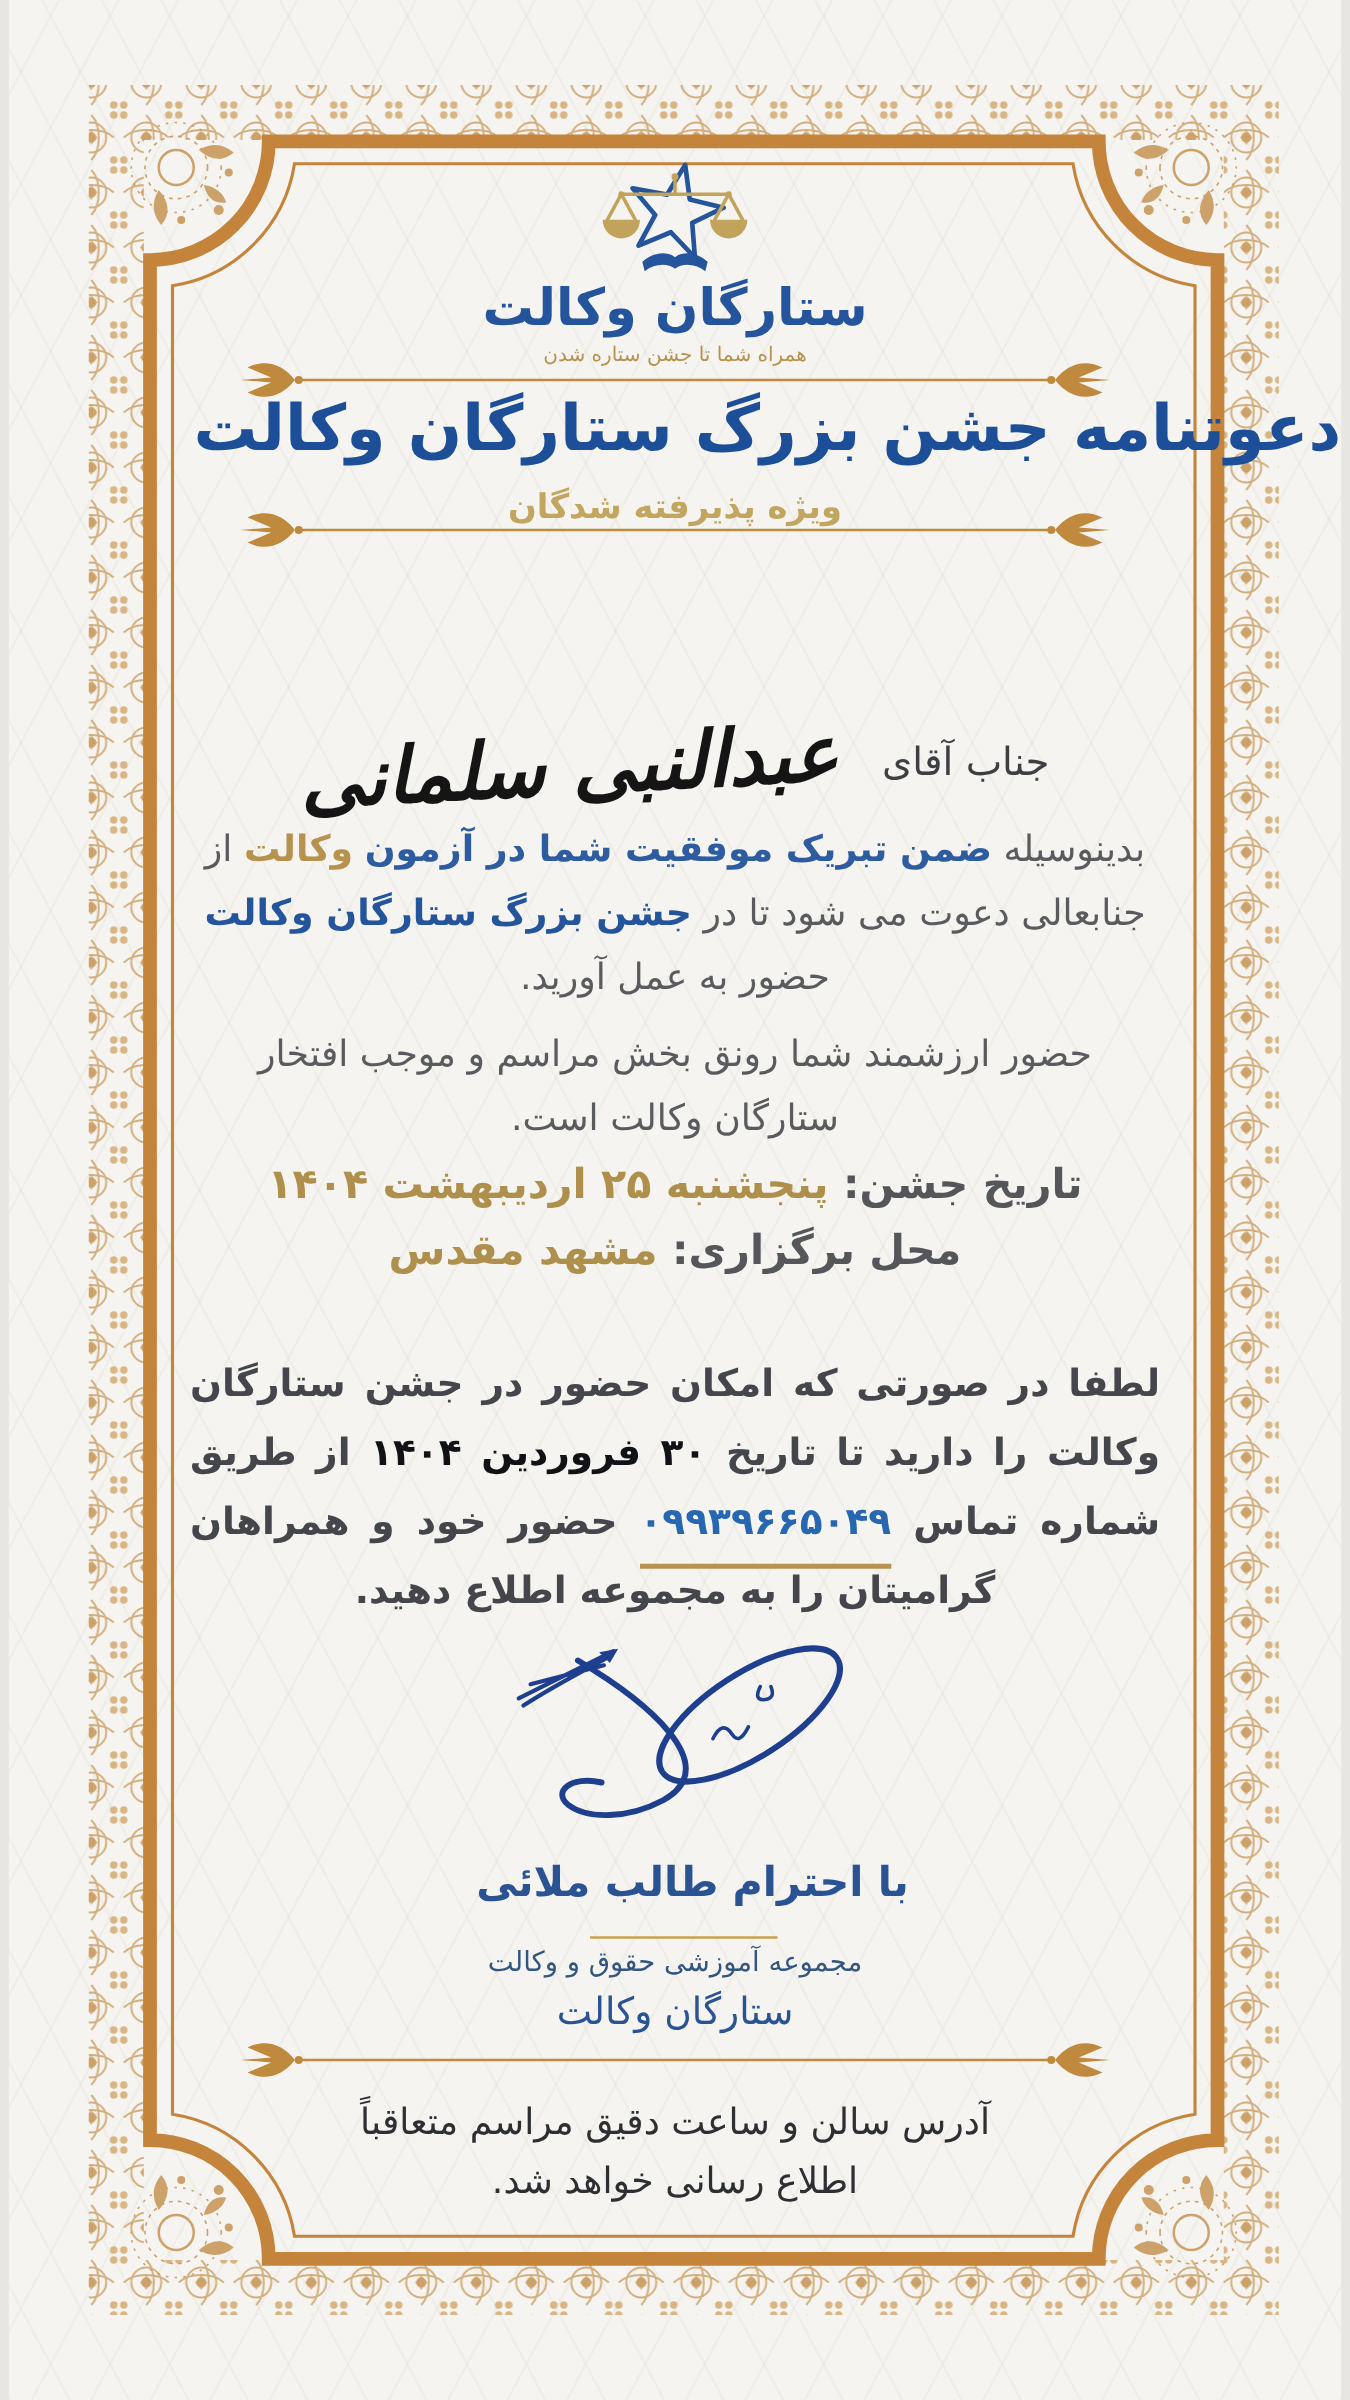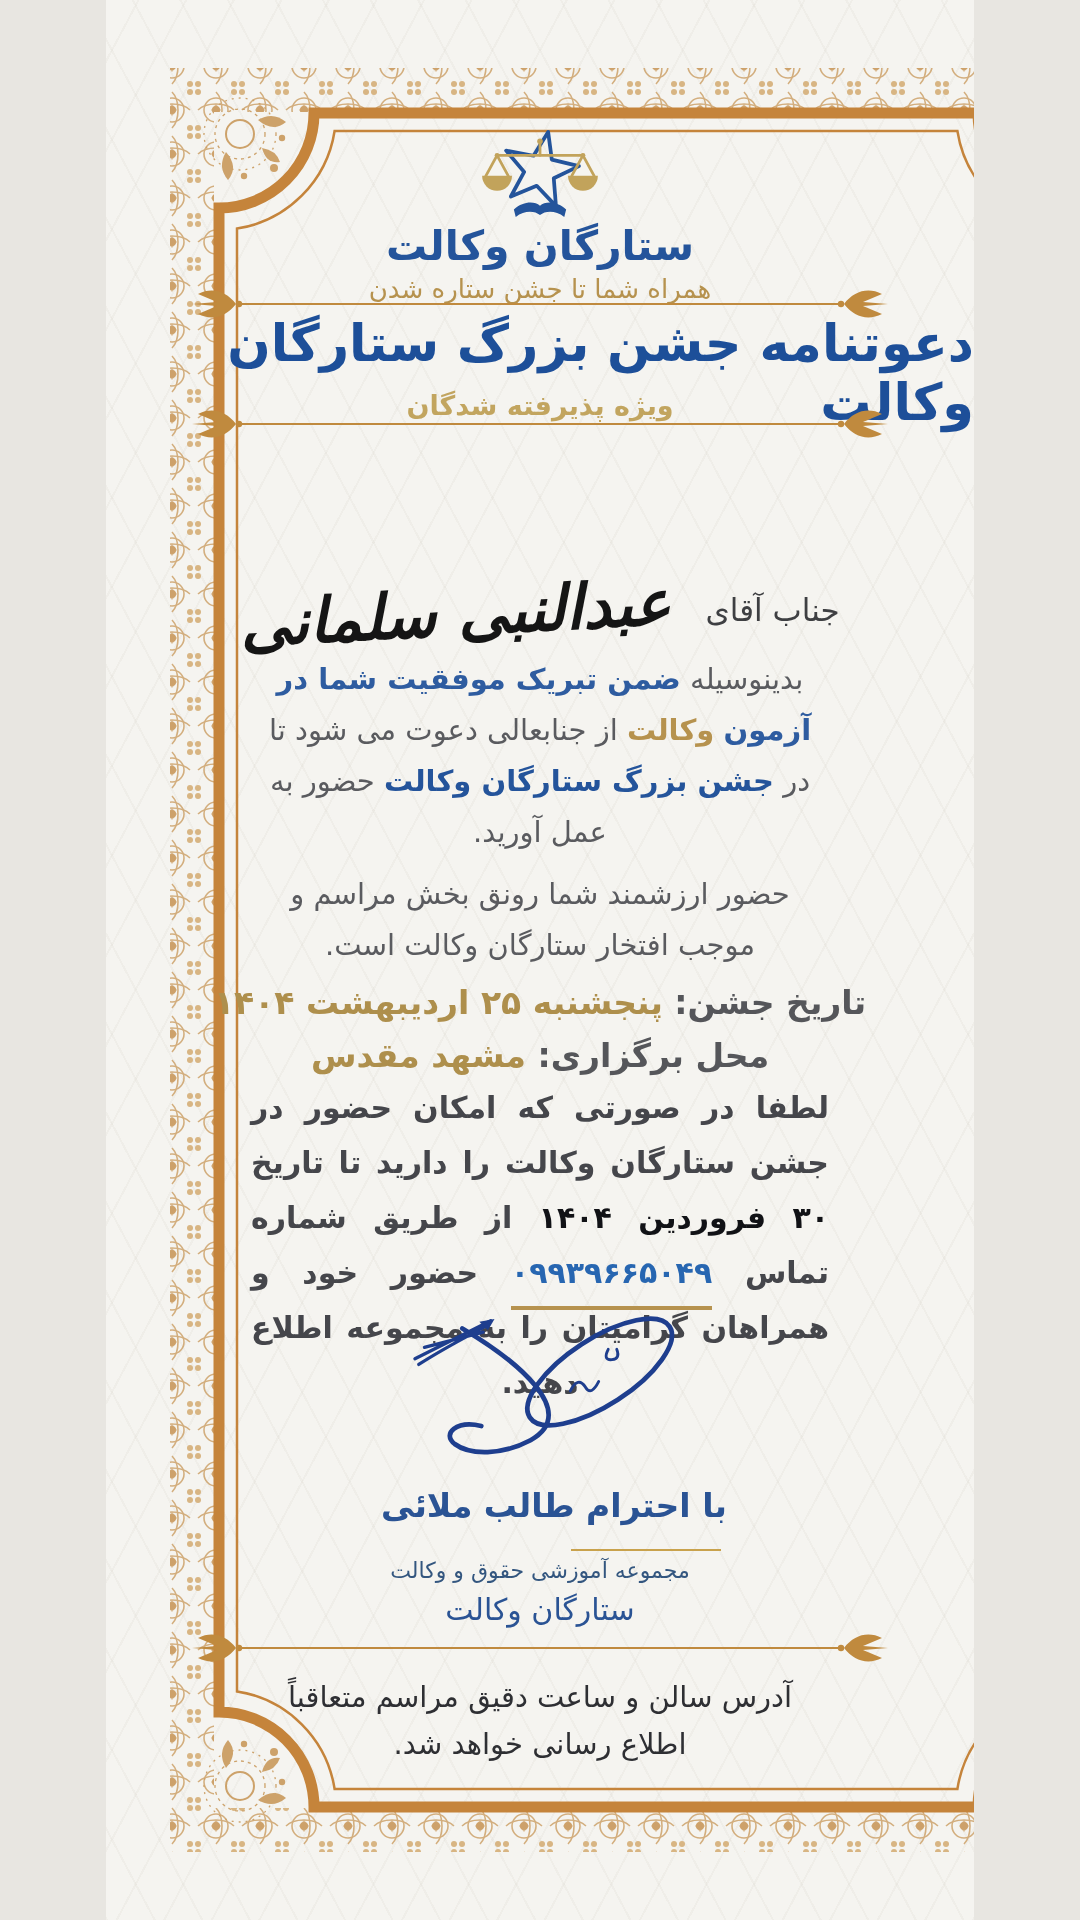--- a/index.html
+++ b/index.html
@@ -2,35 +2,35 @@
 <html lang="fa" dir="rtl"><head>
 <meta charset="utf-8">
 <style>
   html,body{margin:0;padding:0;}
   body{
     font-family:"DejaVu Sans","Liberation Sans",sans-serif;
     background:#e8e6e1;
   }
   .page{
     position:relative;
-    width:868px;height:1920px;
+    width:1066px;height:1920px;
     margin:0 auto;
     background-color:#F5F4F0;
     background-image:
       repeating-linear-gradient(62deg, rgba(205,200,188,.14) 0 2px, transparent 2px 42px),
       repeating-linear-gradient(-62deg, rgba(205,200,188,.14) 0 2px, transparent 2px 42px);
     overflow:hidden;
     direction:rtl;
   }
   .abs{position:absolute;left:0;right:0;text-align:center;}
   .frame-layer{position:absolute;top:0;left:0;width:1080px;height:1920px;pointer-events:none;}
 
   .logo-wrap{top:118px;display:flex;justify-content:center;}
   .brand{top:222px;font-size:41px;font-weight:700;color:#24549B;letter-spacing:0;}
-  .tagline{top:274px;font-size:26px;font-weight:500;color:#B6924E;letter-spacing:2px;}
+  .tagline{top:274px;font-size:16px;font-weight:500;color:#B6924E;letter-spacing:2px;}
 
   .divider{display:flex;justify-content:center;}
   .divider-1{top:288px;}
   .divider-2{top:408px;}
   .divider-3{top:1632px;}
 
   .title{top:314px;font-size:51px;font-weight:800;color:#1D4F99;margin:0;text-align:right;}
   .subtitle{top:390px;font-size:27px;font-weight:600;color:#C2A55F;letter-spacing:1px;}
 
   .recipient{top:524px;height:134px;display:flex;justify-content:center;align-items:flex-end;gap:34px;direction:rtl;}
@@ -43,21 +43,21 @@
     padding-bottom:8px;
   }
 
   .body-text{top:654px;right:150px;left:150px;text-align:center;direction:rtl;}
   .body-text p{margin:0;font-size:29px;line-height:51px;color:#5A5B5F;font-weight:500;}
   .body-text p + p{margin-top:11px;}
   .seg-blue{color:#2E5CA0;font-weight:600;}
   .seg-gold{color:#B6924E;font-weight:700;}
   .seg-blue-bold{color:#24549B;font-weight:800;}
 
-  .event{top:976px;font-size:33px;font-weight:800;line-height:53px;}
+  .event{top:920px;font-size:33px;font-weight:800;line-height:53px;}
   .event .label{color:#55565A;}
   .event .value{color:#AE8F4C;}
 
   .cta{top:1080px;right:145px;left:145px;font-size:30px;line-height:55px;color:#45464B;
        font-weight:600;text-align:justify;text-align-last:center;direction:rtl;margin:0;}
   .deadline{color:#111216;font-weight:800;}
   .phone{color:#2766B1;font-weight:800;border-bottom:4px solid #B6924E;padding-bottom:16px;}
 
   .signature-wrap{top:1300px;display:flex;justify-content:center;}
   .regards{top:1486px;font-size:33px;font-weight:800;color:#2A5394;padding-left:28px;}

